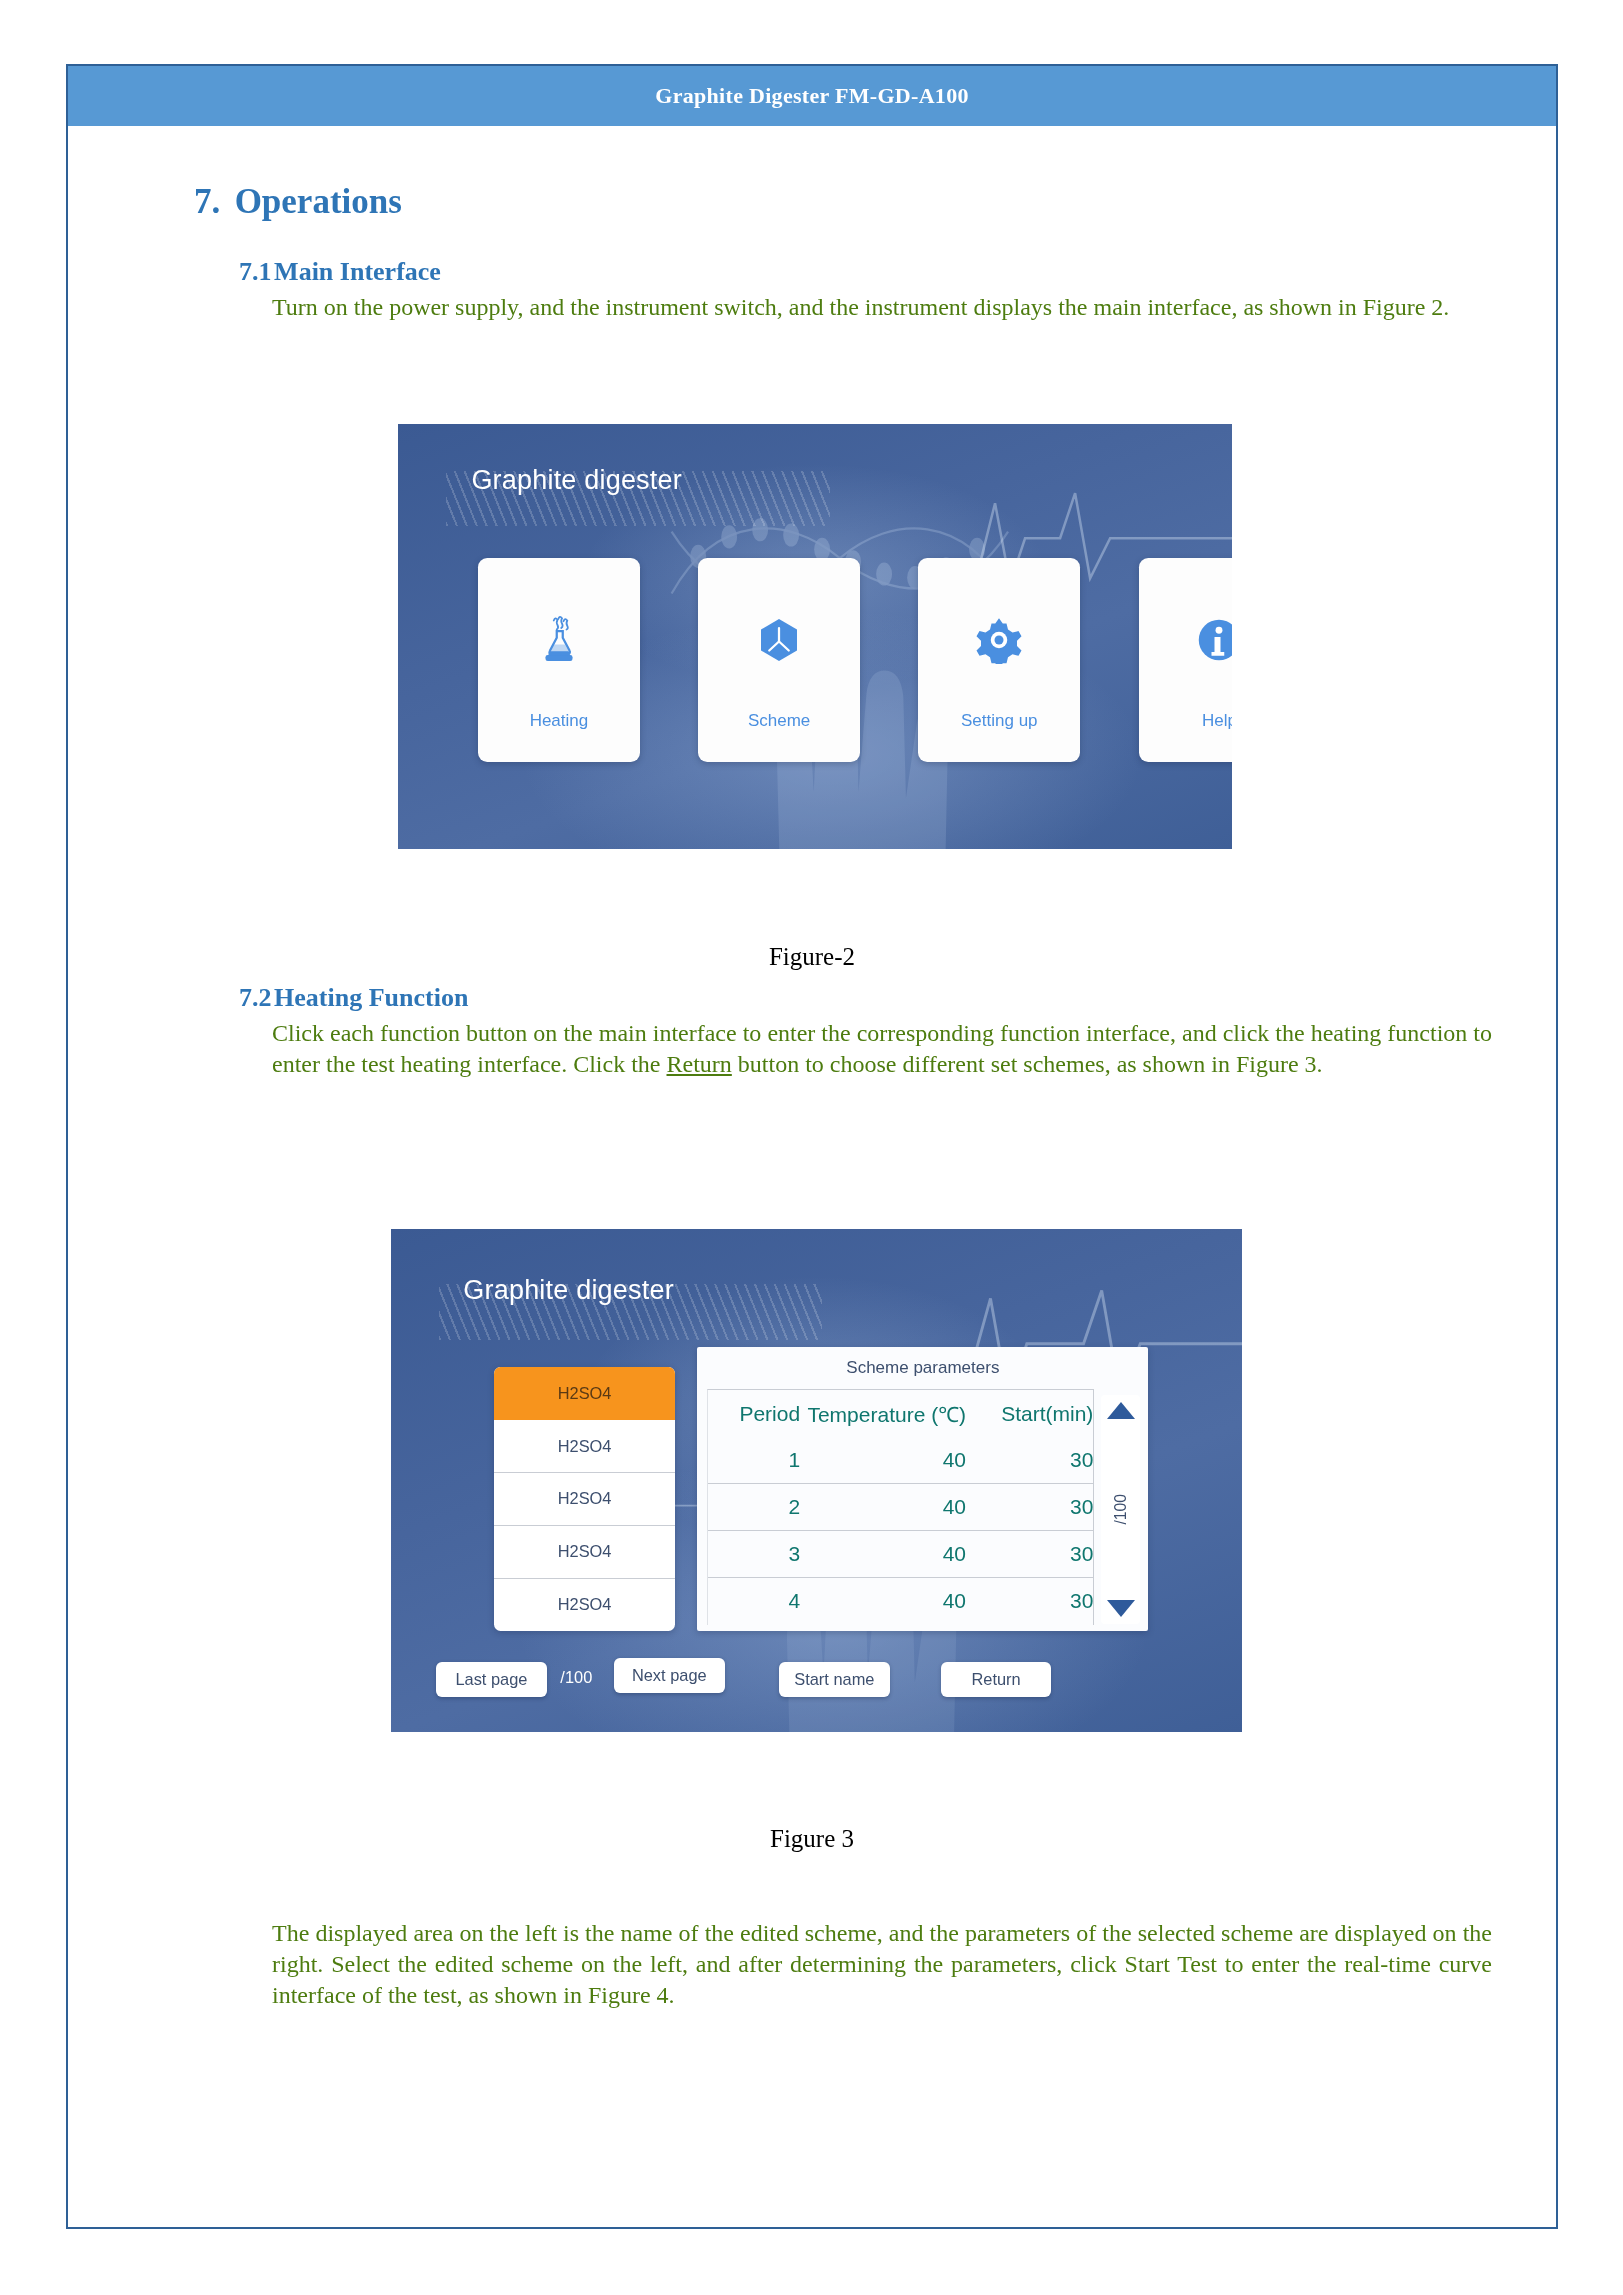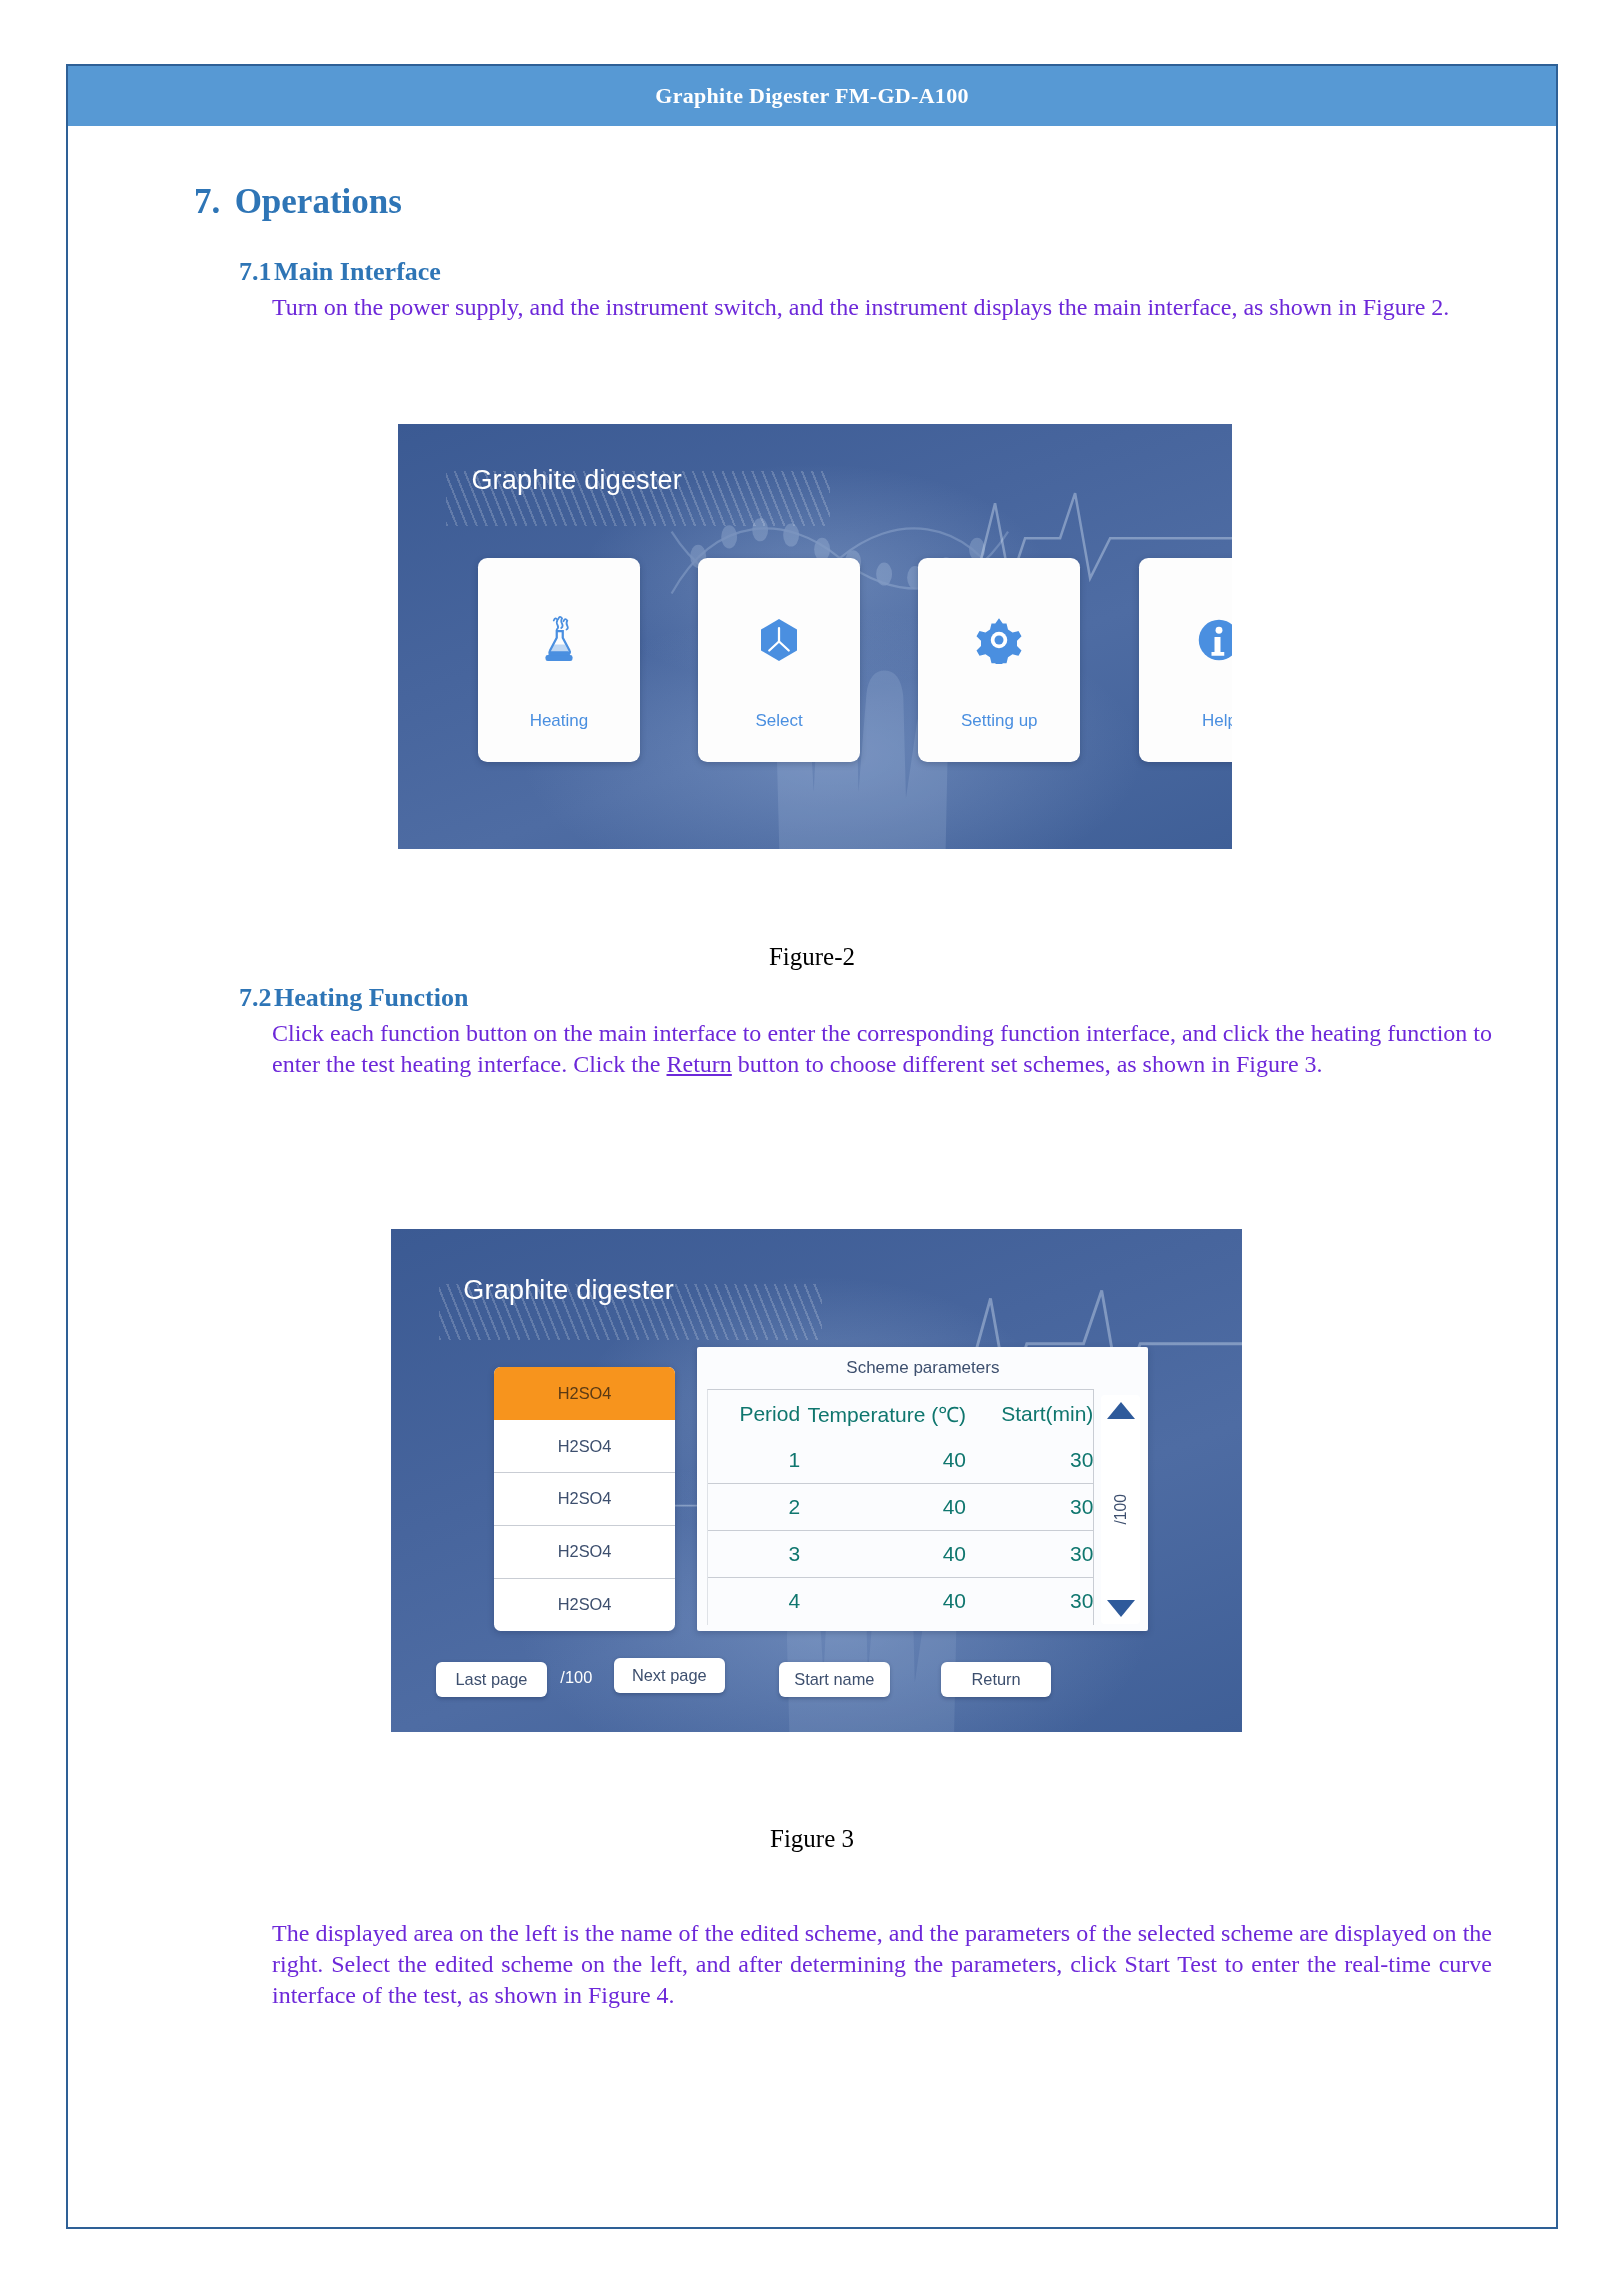--- a/index.html
+++ b/index.html
@@ -73,21 +73,21 @@
     color: #2E75B6;
     font-family: "Liberation Serif", serif;
     font-weight: bold;
     font-size: 26px;
     white-space: nowrap;
   }
   .h2-num { display: inline-block; margin-right: 2.6px; }
 
   .body-para {
     position: absolute;
-    color: #6d28d9;
+    color: #4d7c0f;
     font-family: "Liberation Serif", serif;
     font-size: 24px;
     line-height: 1.30;
     text-align: justify;
     text-justify: inter-word;
     text-indent: 0;
   }
   .body-para .u { text-decoration: underline; }
 
   .fig-caption {
@@ -384,21 +384,21 @@
         <div class="menu-icon">
           <svg viewBox="0 0 64 64" width="48" height="48">
             <path d="M32 4 L56 18 V46 L32 60 L8 46 V18 Z" fill="#4a8fe0"></path>
             <g stroke="#ffffff" stroke-width="3" stroke-linecap="round" fill="none">
               <line x1="32" y1="16" x2="32" y2="34"></line>
               <line x1="32" y1="34" x2="19" y2="46"></line>
               <line x1="32" y1="34" x2="45" y2="46"></line>
             </g>
           </svg>
         </div>
-        <div class="menu-label">Select</div>
+        <div class="menu-label">Scheme</div>
       </div>
 
       <div class="menu-card" style="left:62.4%; top:31.5%; width:19.4%; height:48%;">
         <div class="menu-icon">
           <svg viewBox="0 0 64 64" width="48" height="48">
             <path fill="#4a8fe0" d="M32 3 l5 7 h5 l2 8 6 4 8 -2 4 7 -6 6 0 7 6 6 -4 7 -8 -2 -6 4 -2 8 h-5 l-5 7 -5 -7 h-5 l-2 -8 -6 -4 -8 2 -4 -7 6 -6 0 -7 -6 -6 4 -7 8 2 6 -4 2 -8 h5 z"></path>
             <circle cx="32" cy="32" r="11" fill="#ffffff"></circle>
             <circle cx="32" cy="32" r="6" fill="#4a8fe0"></circle>
           </svg>
         </div>

